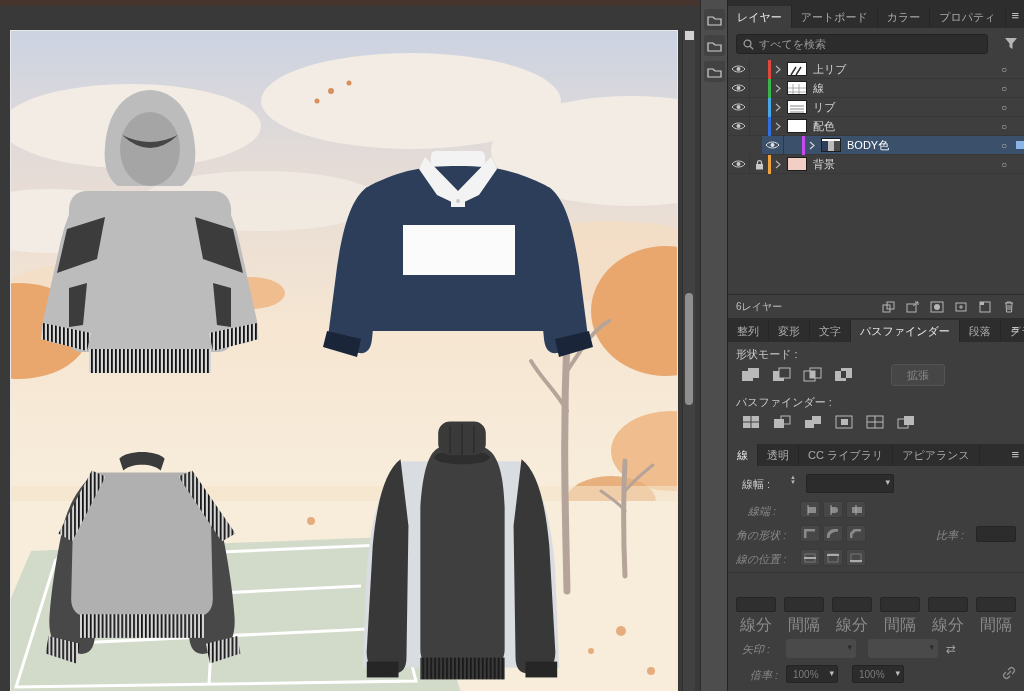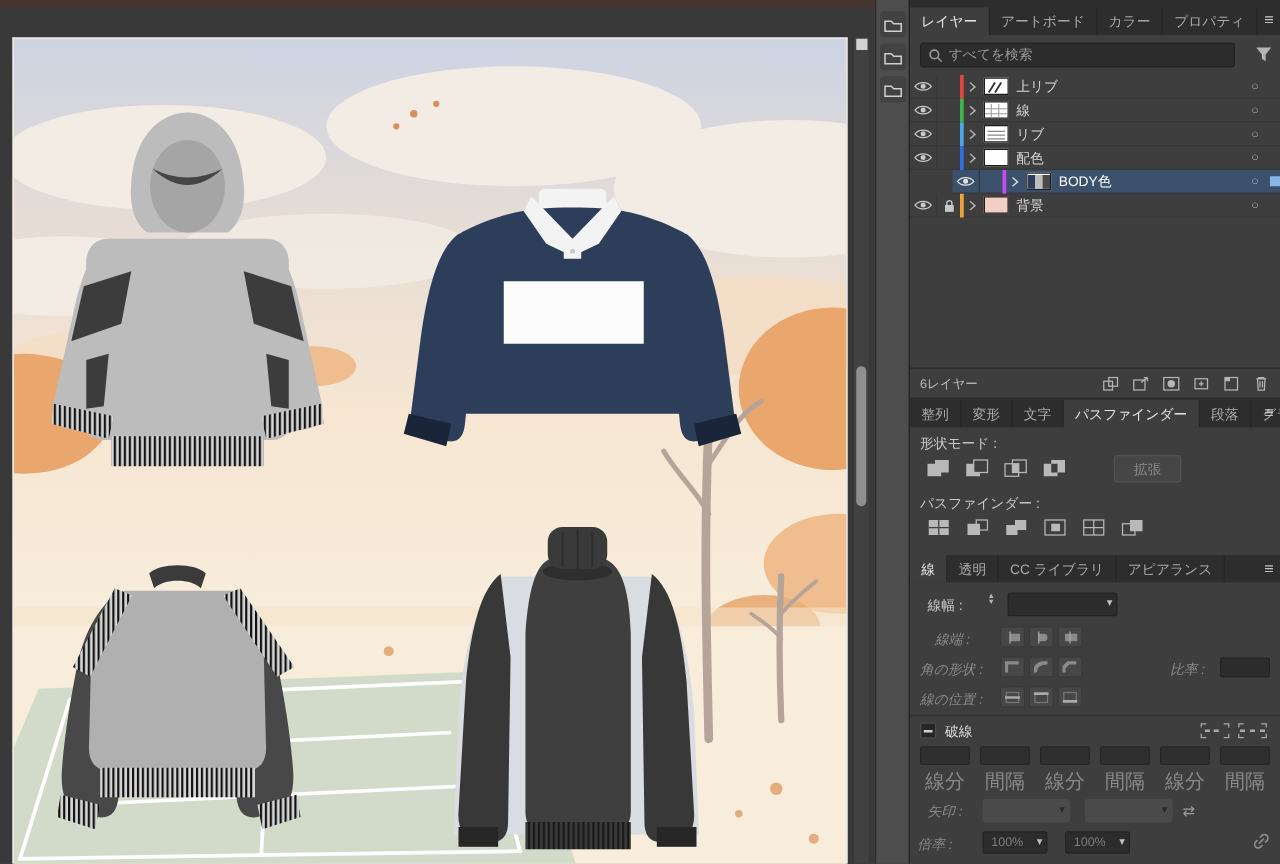--- a/index.html
+++ b/index.html
@@ -616,38 +616,20 @@
         <span class="sbtn">
             <svg width="12" height="10">
               <rect x="1" y="1" width="10" height="8" fill="none" stroke="#777"></rect>
               <line x1="0" y1="8" x2="12" y2="8" stroke="#aaa" stroke-width="2"></line>
             </svg>
           </span>
       </div>
 
       <div class="divider" style="top:106px"></div>
 
-      <div style="position:absolute;left:0;top:110px;width:297px;height:18px">
-        <span class="checkbox">
-            <span class="dashmark"></span>
-          </span>
-        <span class="lbl" style="left:28px;top:2px;color:#dcdcdc">破線</span>
-        <span class="icon-btn" style="position:absolute;right:40px;top:1px;width:26px">
-            <svg width="24" height="13">
-              <path d="M1 4 V1 H5 M19 1 H23 V4 M1 9 V12 H5 M19 12 H23 V9" fill="none" stroke="#aaa"></path>
-              <path d="M4 6.5 H8 M11 6.5 H15" stroke="#aaa" stroke-width="2"></path>
-            </svg>
-          </span>
-        <span class="icon-btn" style="position:absolute;right:10px;top:1px;width:26px">
-            <svg width="24" height="13">
-              <path d="M1 4 V1 H5 M19 1 H23 V4 M1 9 V12 H5 M19 12 H23 V9" fill="none" stroke="#aaa"></path>
-              <path d="M2 6.5 H6 M10 6.5 H14 M18 6.5 H22" stroke="#aaa" stroke-width="2"></path>
-            </svg>
-          </span>
-      </div>
 
       <div class="dash-grid">
         <div class="dash-cell">
             <span class="dashfield"></span>
             <span class="dash-lbl">線分</span>
           </div>
         <div class="dash-cell">
             <span class="dashfield"></span>
             <span class="dash-lbl">間隔</span>
           </div>
@@ -671,21 +653,21 @@
 
       <span class="lbl dim" style="left:14px;top:176px">矢印 :</span>
       <div class="dd" style="left:58px;top:173px">
           <span class="chevd">▾</span>
         </div>
       <div class="dd" style="left:140px;top:173px">
           <span class="chevd">▾</span>
         </div>
       <span class="swap" style="left:218px;top:176px">⇄</span>
 
-      <span class="lbl dim" style="left:6px;top:202px">倍率 :</span>
+      <span class="lbl dim" style="left:22px;top:202px">倍率 :</span>
       <div class="field pctfield" style="left:58px;top:199px;width:52px;height:18px">
           <span>100%</span>
           <span class="chevd">▾</span>
         </div>
       <div class="field pctfield" style="left:124px;top:199px;width:52px;height:18px">
           <span>100%</span>
           <span class="chevd">▾</span>
         </div>
       <span class="icon-btn" style="position:absolute;right:8px;top:199px">
           <svg width="14" height="14" viewBox="0 0 14 14">

